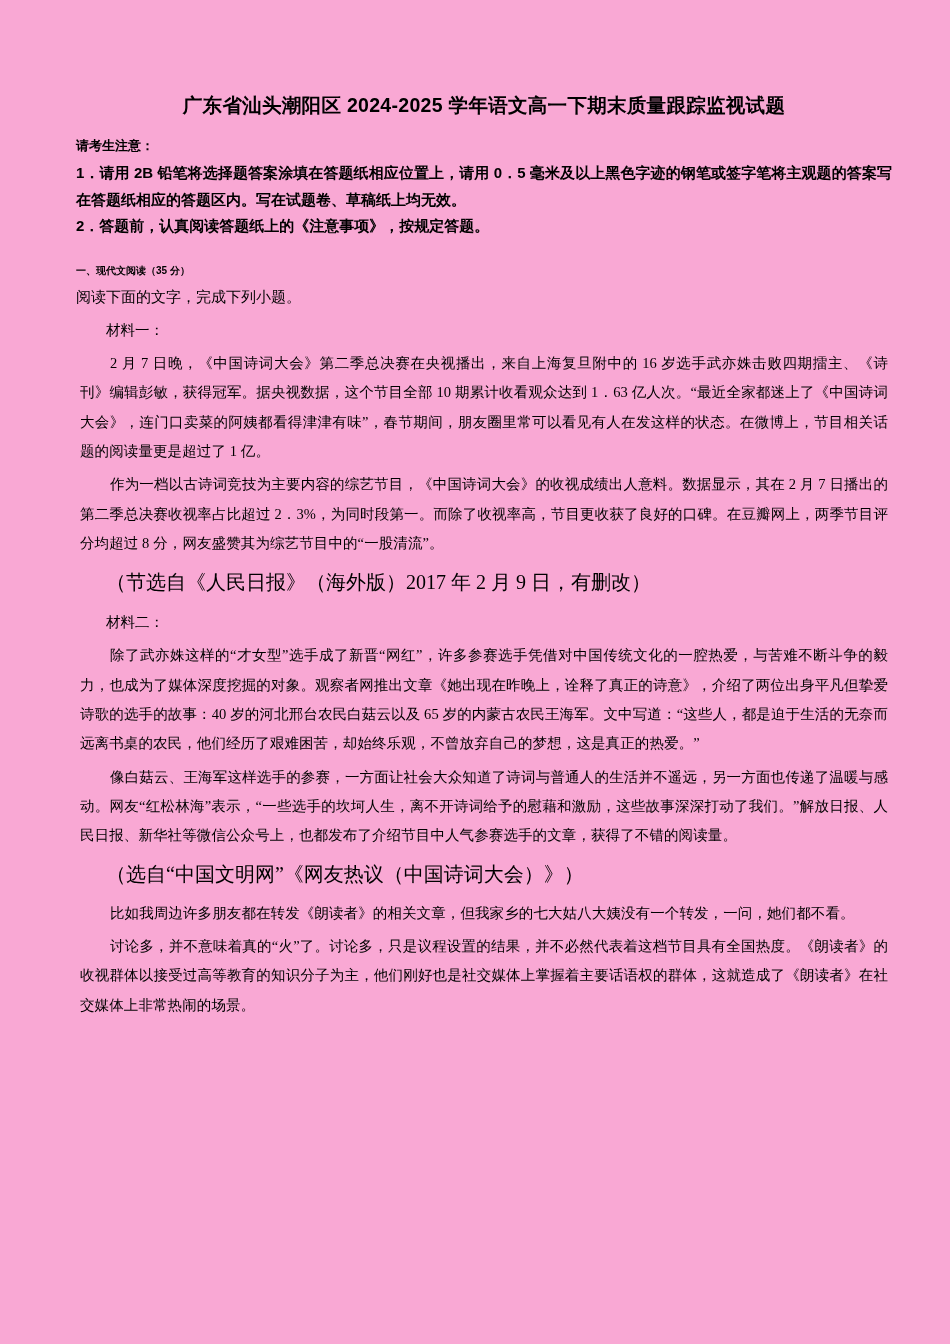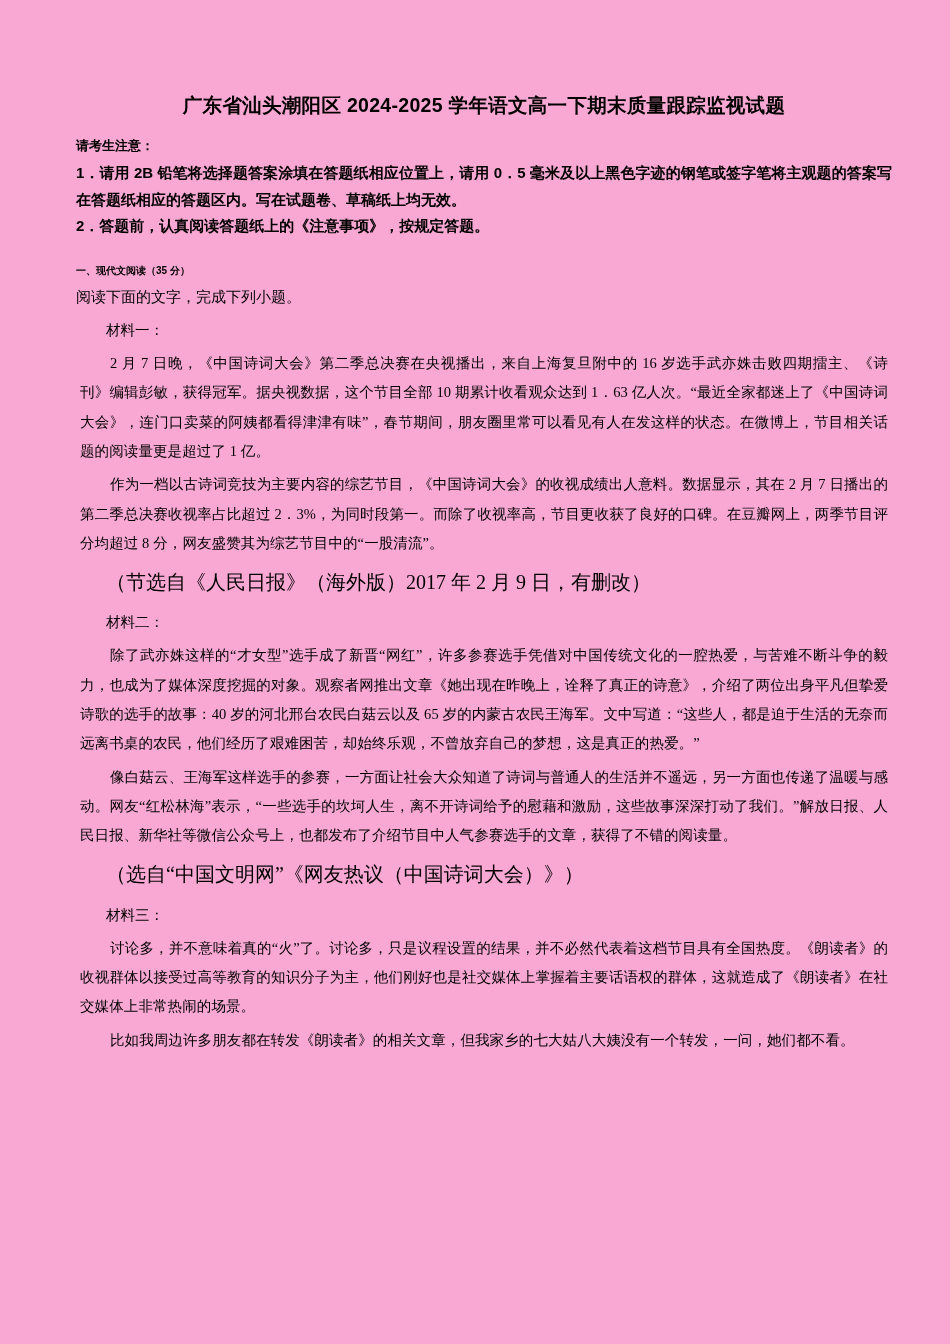--- a/index.html
+++ b/index.html
@@ -96,17 +96,16 @@
   <div class="mat-label">材料一：</div>
   <p class="body">2 月 7 日晚，《中国诗词大会》第二季总决赛在央视播出，来自上海复旦附中的 16 岁选手武亦姝击败四期擂主、《诗刊》编辑彭敏，获得冠军。据央视数据，这个节目全部 10 期累计收看观众达到 1．63 亿人次。“最近全家都迷上了《中国诗词大会》，连门口卖菜的阿姨都看得津津有味”，春节期间，朋友圈里常可以看见有人在发这样的状态。在微博上，节目相关话题的阅读量更是超过了 1 亿。</p>
   <p class="body">作为一档以古诗词竞技为主要内容的综艺节目，《中国诗词大会》的收视成绩出人意料。数据显示，其在 2 月 7 日播出的第二季总决赛收视率占比超过 2．3%，为同时段第一。而除了收视率高，节目更收获了良好的口碑。在豆瓣网上，两季节目评分均超过 8 分，网友盛赞其为综艺节目中的“一股清流”。</p>
   <p class="src">（节选自《人民日报》（海外版）2017 年 2 月 9 日，有删改）</p>
 
   <div class="mat-label">材料二：</div>
   <p class="body">除了武亦姝这样的“才女型”选手成了新晋“网红”，许多参赛选手凭借对中国传统文化的一腔热爱，与苦难不断斗争的毅力，也成为了媒体深度挖掘的对象。观察者网推出文章《她出现在昨晚上，诠释了真正的诗意》，介绍了两位出身平凡但挚爱诗歌的选手的故事：40 岁的河北邢台农民白菇云以及 65 岁的内蒙古农民王海军。文中写道：“这些人，都是迫于生活的无奈而远离书桌的农民，他们经历了艰难困苦，却始终乐观，不曾放弃自己的梦想，这是真正的热爱。”</p>
   <p class="body">像白菇云、王海军这样选手的参赛，一方面让社会大众知道了诗词与普通人的生活并不遥远，另一方面也传递了温暖与感动。网友“红松林海”表示，“一些选手的坎坷人生，离不开诗词给予的慰藉和激励，这些故事深深打动了我们。”解放日报、人民日报、新华社等微信公众号上，也都发布了介绍节目中人气参赛选手的文章，获得了不错的阅读量。</p>
   <p class="src">（选自“中国文明网”《网友热议（中国诗词大会）》）</p>
 
-  <div class="mat-label">材料三：</div>
+  <p class="body">比如我周边许多朋友都在转发《朗读者》的相关文章，但我家乡的七大姑八大姨没有一个转发，一问，她们都不看。</p>
   <p class="body">讨论多，并不意味着真的“火”了。讨论多，只是议程设置的结果，并不必然代表着这档节目具有全国热度。《朗读者》的收视群体以接受过高等教育的知识分子为主，他们刚好也是社交媒体上掌握着主要话语权的群体，这就造成了《朗读者》在社交媒体上非常热闹的场景。</p>
-  <p class="body">比如我周边许多朋友都在转发《朗读者》的相关文章，但我家乡的七大姑八大姨没有一个转发，一问，她们都不看。</p>
 
 </div>
 
 </body></html>

